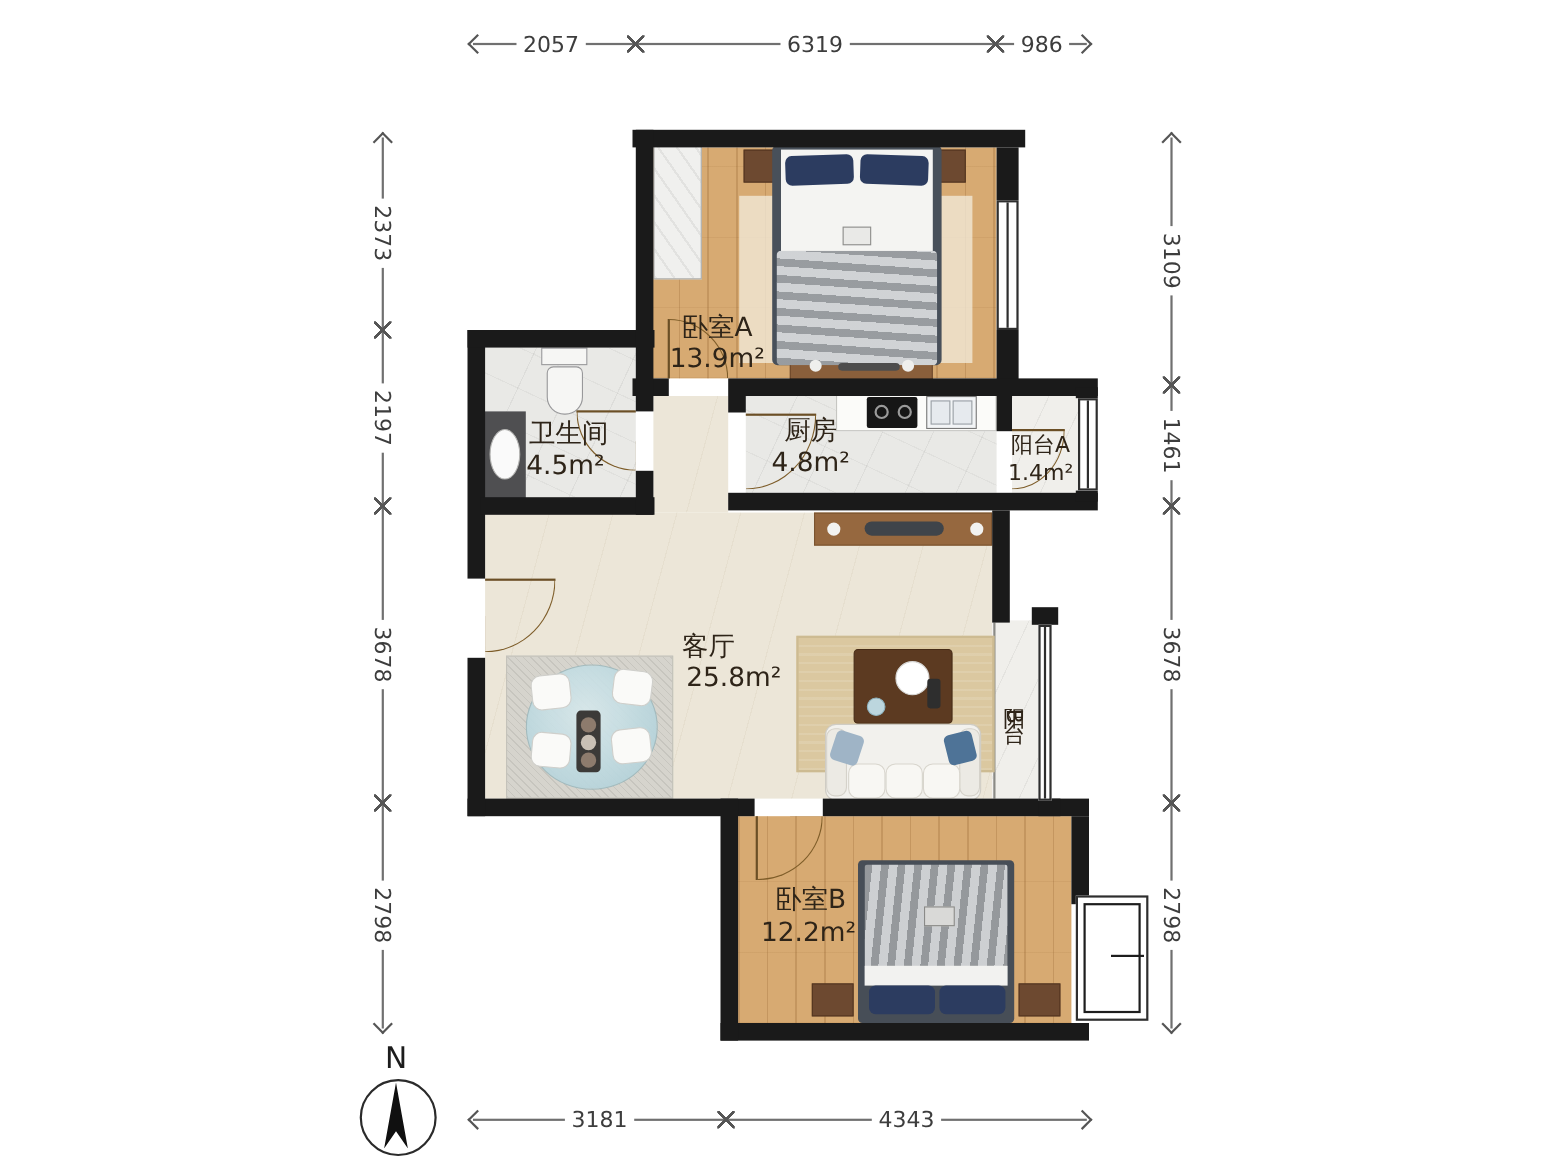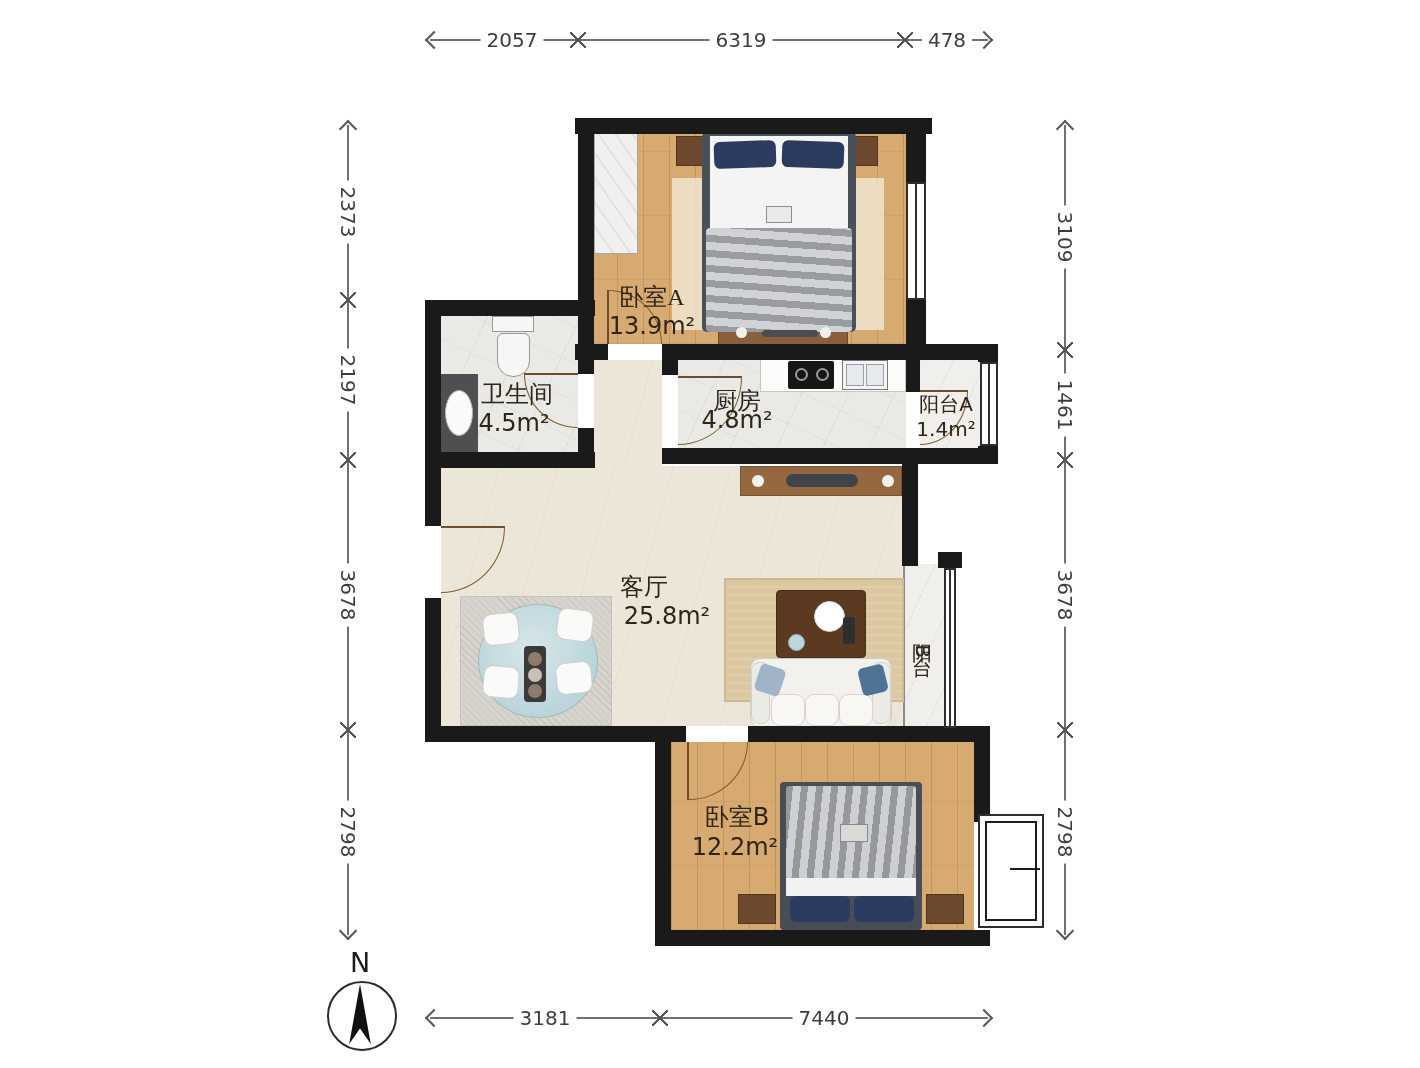--- a/index.html
+++ b/index.html
@@ -169,55 +169,55 @@
   <div class="w z10" style="left:944px;top:726px;width:20px;height:16px;"></div>
 
   <div class="win win-v z10" style="left:906px;top:182px;width:20px;height:118px;"></div>
   <div class="win win-v z10" style="left:980px;top:362px;width:18px;height:84px;"></div>
   <div class="win win-v z10" style="left:944px;top:568px;width:12px;height:160px;"></div>
   <div class="win z10" style="left:978px;top:814px;width:66px;height:114px;">
     <div class="abs" style="left:5px;top:5px;right:5px;bottom:5px;border:2px solid #1d1d1d;background:#fff;"></div>
     <div class="abs" style="left:30px;top:52px;width:30px;height:2px;background:#1d1d1d;"></div>
   </div>
 
-  <span class="room-name" style="left:652px;top:297px;font-family:Liberation Serif, serif;">卧室A</span>
+  <span class="room-name" style="left:652px;top:297px;">卧室A</span>
   <span class="room-area" style="left:652px;top:326px;">13.9m²</span>
 
   <span class="room-name" style="left:517px;top:394px;">卫生间</span>
   <span class="room-area" style="left:514px;top:423px;">4.5m²</span>
 
-  <span class="room-name" style="left:737px;top:401px;">厨房</span>
+  <span class="room-name" style="left:737px;top:391px;">厨房</span>
   <span class="room-area" style="left:737px;top:420px;">4.8m²</span>
 
   <span class="room-name sm" style="left:946px;top:404px;">阳台A</span>
   <span class="room-area sm" style="left:946px;top:429px;">1.4m²</span>
 
   <span class="room-name" style="left:644px;top:587px;">客厅</span>
   <span class="room-area" style="left:667px;top:616px;">25.8m²</span>
 
   <span class="room-name v sm" style="left:923px;top:645px;">阳 台B</span>
 
   <span class="room-name" style="left:737px;top:817px;">卧室B</span>
   <span class="room-area" style="left:735px;top:847px;">12.2m²</span>
 
   <div class="dline" style="left:430px;top:39px;width:558px;height:1.5px;"></div>
   <div class="chev cl" style="left:434px;top:40px;"></div>
   <div class="chev cr" style="left:984px;top:40px;"></div>
   <div class="tick" style="left:578px;top:40px;"></div>
   <div class="tick" style="left:905px;top:40px;"></div>
-  <span class="dim-label" style="left:512px;top:40px;text-align:right;">2057</span>
+  <span class="dim-label" style="left:501px;top:40px;text-align:right;">2057</span>
   <span class="dim-label" style="left:741px;top:40px;">6319</span>
-  <span class="dim-label" style="left:947px;top:40px;">478</span>
+  <span class="dim-label" style="left:947px;top:40px;">986</span>
 
   <div class="dline" style="left:430px;top:1017px;width:558px;height:1.5px;"></div>
   <div class="chev cl" style="left:434px;top:1018px;"></div>
   <div class="chev cr" style="left:984px;top:1018px;"></div>
   <div class="tick" style="left:660px;top:1018px;"></div>
   <span class="dim-label" style="left:545px;top:1018px;text-align:center;">3181</span>
-  <span class="dim-label" style="left:824px;top:1018px;">7440</span>
+  <span class="dim-label" style="left:824px;top:1018px;">4343</span>
 
   <div class="dline" style="left:347px;top:125px;width:1.5px;height:810px;"></div>
   <div class="chev cu" style="left:348px;top:129px;"></div>
   <div class="chev cd" style="left:348px;top:931px;"></div>
   <div class="tick" style="left:348px;top:300px;"></div>
   <div class="tick" style="left:348px;top:460px;"></div>
   <div class="tick" style="left:348px;top:730px;"></div>
   <span class="dim-label v" style="left:348px;top:212px;">2373</span>
   <span class="dim-label v" style="left:348px;top:380px;">2197</span>
   <span class="dim-label v" style="left:348px;top:595px;">3678</span>

